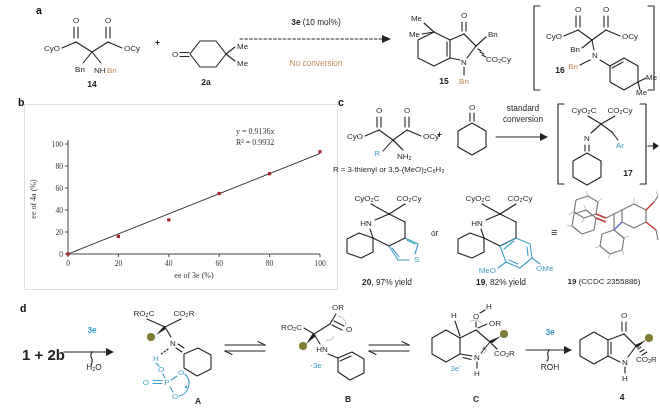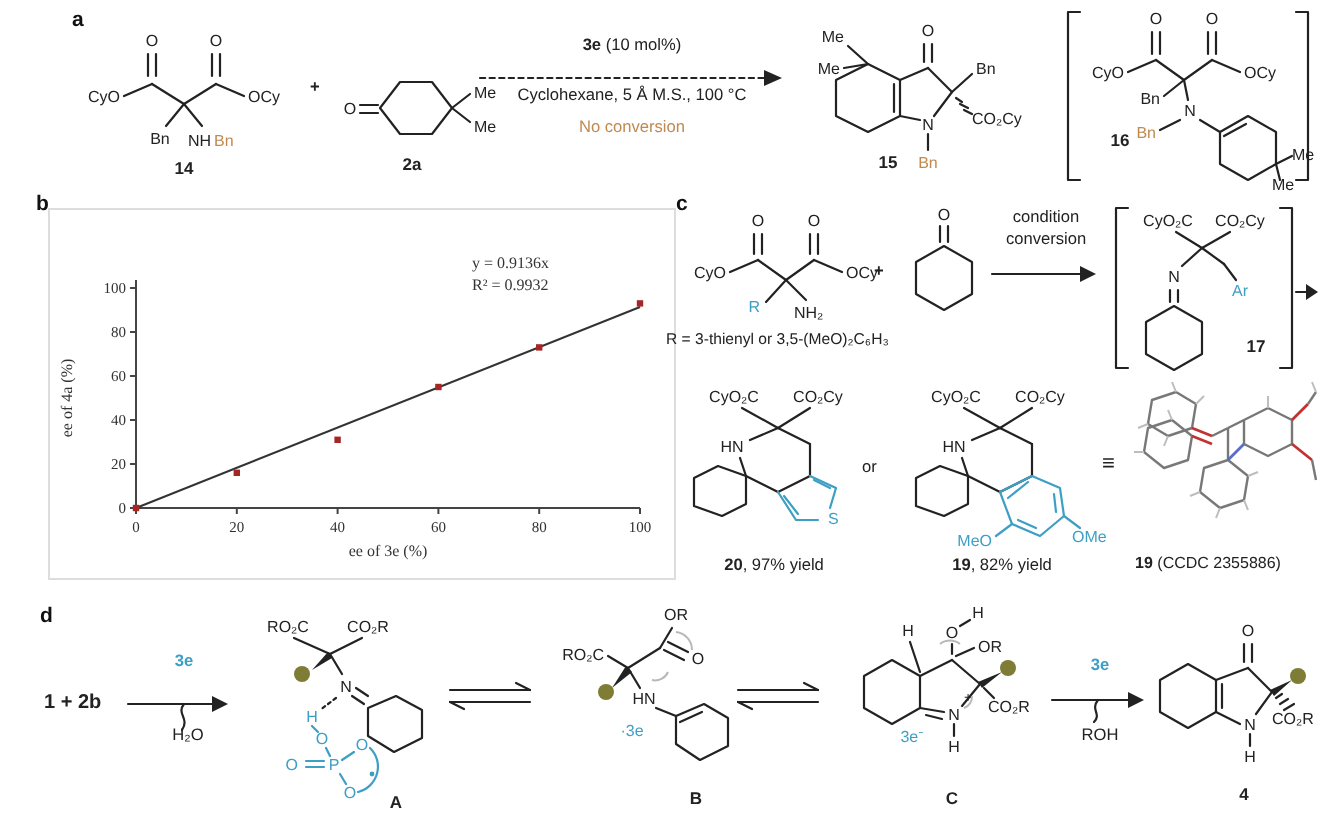--- a/index.html
+++ b/index.html
@@ -73,21 +73,20 @@
     <text x="69" y="35" text-anchor="start">Me</text>
     <text x="69" y="52" text-anchor="start">Me</text>
     <text x="38" y="71" text-anchor="middle" class="num">2a</text>
   </svg>
 
   <svg style="left:238px;top:30px" width="156" height="18">
     <line class="b dash" x1="2" y1="9" x2="144" y2="9"></line>
     <polygon class="head" points="144,5 153,9 144,13"></polygon>
   </svg>
   <div class="txt center" style="left:238px;top:17px;width:156px"><span class="bold">3e</span><span> (10 mol%)</span></div>
-  <div class="txt center" style="left:224px;top:42px;width:184px">Cyclohexane, 5 Å M.S., 100 °C</div>
   <div class="txt center ital orangetxt" style="left:238px;top:58px;width:156px">No conversion</div>
 
   <svg style="left:394px;top:6px" width="118" height="86">
     <polygon class="b" points="40,26 56,34 56,52 40,60 24,52 24,34"></polygon>
     <line class="b" x1="40" y1="26" x2="30" y2="17"></line>
       <line class="b" x1="40" y1="26" x2="28" y2="28"></line>
     <text x="28" y="15" text-anchor="end">Me</text>
     <text x="26" y="31" text-anchor="end">Me</text>
     <line class="b" x1="56" y1="34" x2="70" y2="28"></line>
       <line class="b" x1="70" y1="28" x2="82" y2="40"></line>
@@ -206,21 +205,21 @@
 
   <div class="txt bold" style="left:437px;top:130px">+</div>
 
   <svg style="left:447px;top:100px" width="50" height="62">
     <text x="25" y="10" text-anchor="middle">O</text>
     <line class="b" x1="23" y1="13" x2="23" y2="21"></line>
       <line class="b" x1="27" y1="13" x2="27" y2="21"></line>
     <polygon class="b" points="25,23 39,31 39,47 25,55 11,47 11,31"></polygon>
   </svg>
 
-  <div class="txt center" style="left:494px;top:103px;width:58px">condition</div>
+  <div class="txt center" style="left:494px;top:103px;width:58px">standard</div>
   <div class="txt center" style="left:494px;top:114px;width:58px">conversion</div>
   <svg style="left:494px;top:130px" width="58" height="14">
     <line class="b" x1="2" y1="7" x2="46" y2="7"></line>
       <polygon class="head" points="46,3 54,7 46,11"></polygon>
   </svg>
 
   <svg style="left:552px;top:100px" width="100" height="92">
     <polyline class="b" points="12,4 6,4 6,84 12,84"></polyline>
       <polyline class="b" points="88,4 94,4 94,84 88,84"></polyline>
     <text x="32" y="13" text-anchor="middle">CyO₂C</text>
@@ -316,21 +315,21 @@
       <line class="grl" x1="38" y1="58" x2="33" y2="60"></line>
     <line class="grl" x1="10" y1="38" x2="5" y2="38"></line>
       <line class="grl" x1="24" y1="22" x2="22" y2="17"></line>
     <line class="grl" x1="60" y1="62" x2="62" y2="67"></line>
       <line class="grl" x1="96" y1="8" x2="94" y2="3"></line>
   </svg>
   <div class="txt center" style="left:548px;top:277px;width:112px;font-size:8px"><span class="bold">19</span><span> (CCDC 2355886)</span></div>
 
   <div class="plabel" style="left:20px;top:302px">d</div>
 
-  <div class="txt bold" style="left:22px;top:346px;font-size:10px">1 + 2b</div>
+  <div class="txt bold" style="left:22px;top:346px;font-size:15px">1 + 2b</div>
 
   <svg style="left:62px;top:340px" width="56" height="28">
     <line class="b" x1="2" y1="12" x2="44" y2="12"></line>
       <polygon class="head" points="44,8 52,12 44,16"></polygon>
     <path class="b" d="M30,12 C26,17 33,19 29,25"></path>
   </svg>
   <div class="txt center bold bluetxt" style="left:72px;top:325px;width:40px">3e</div>
   <div class="txt center" style="left:74px;top:362px;width:40px">H₂O</div>
 
   <svg style="left:120px;top:304px" width="100" height="106">

